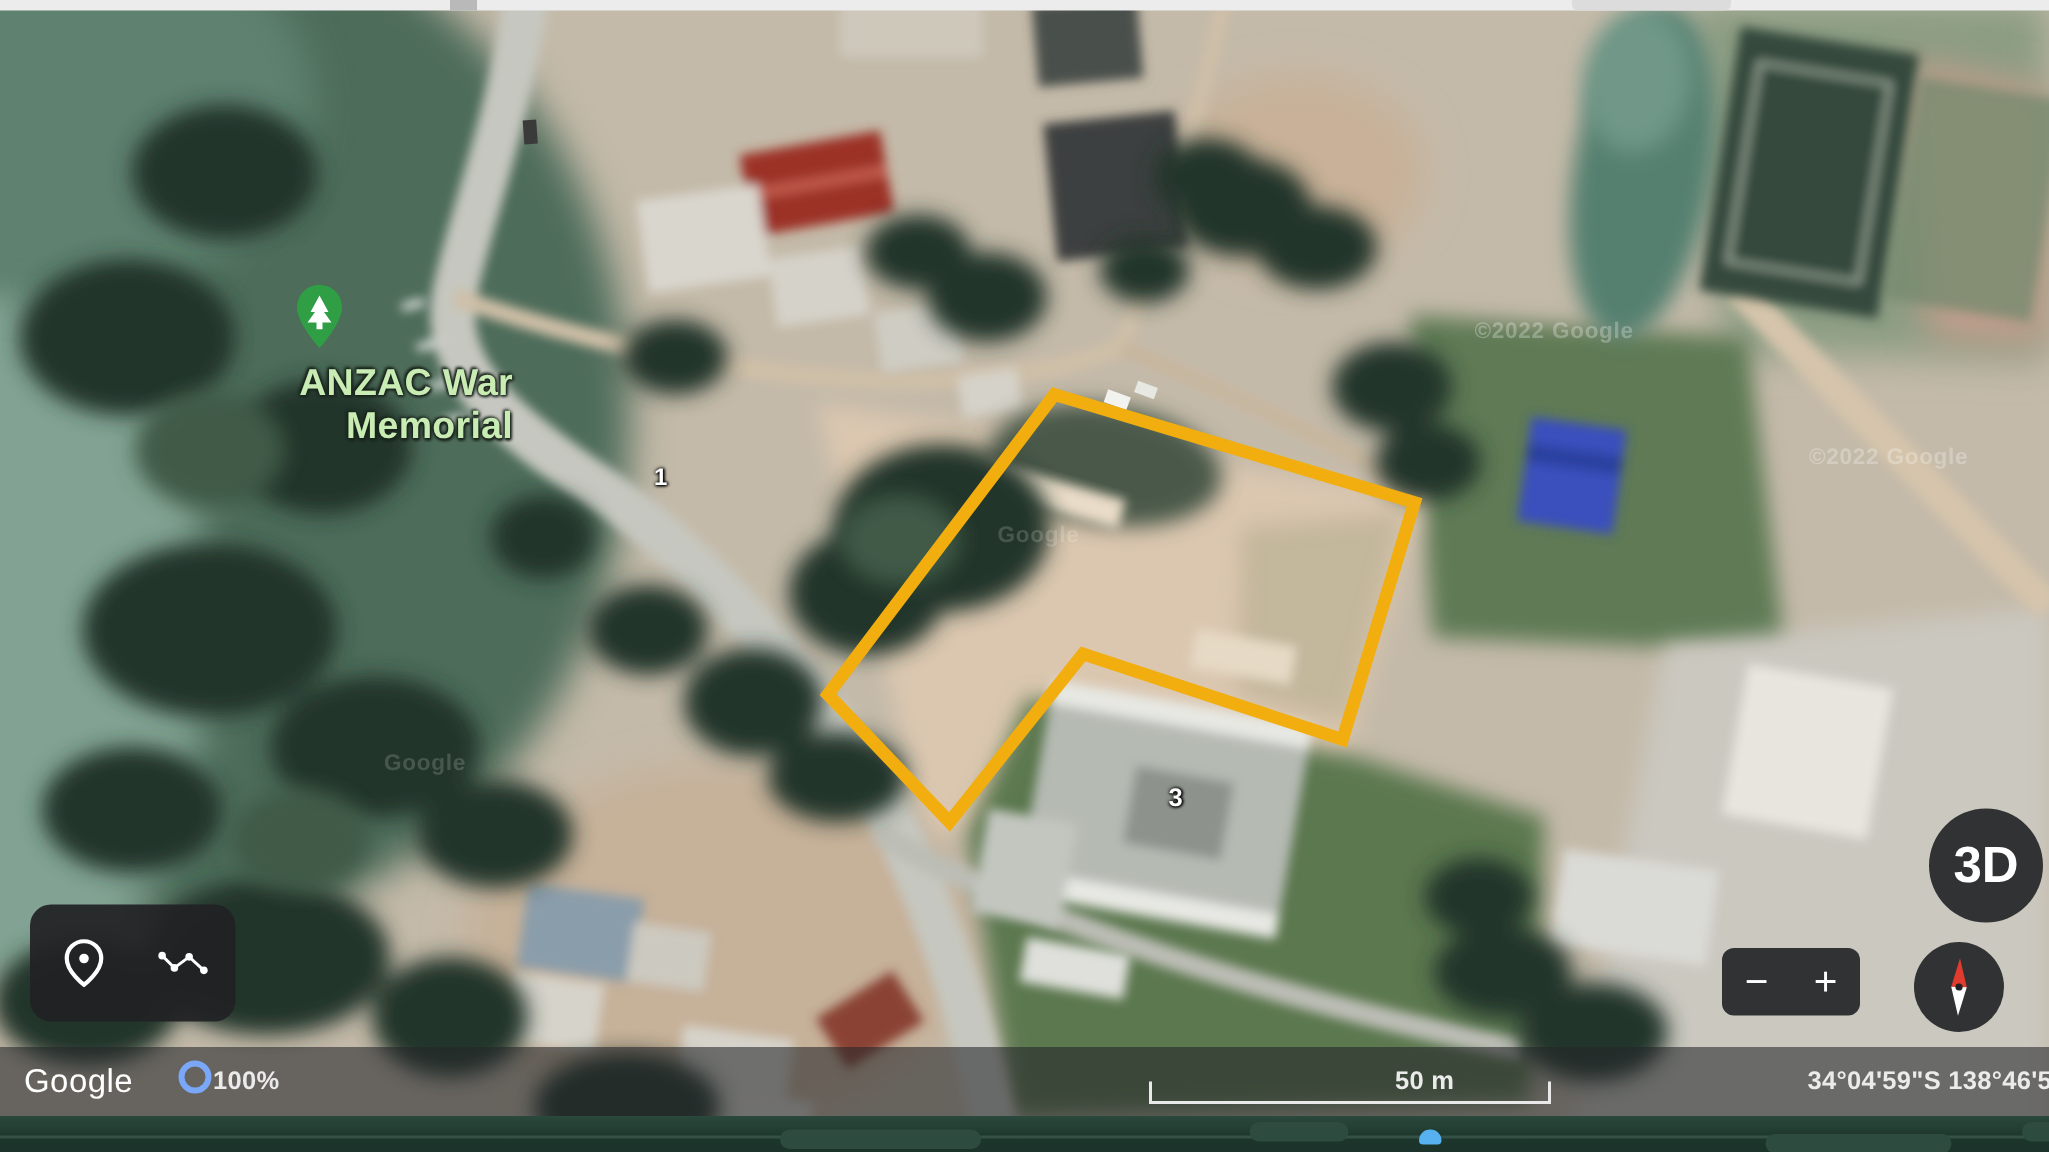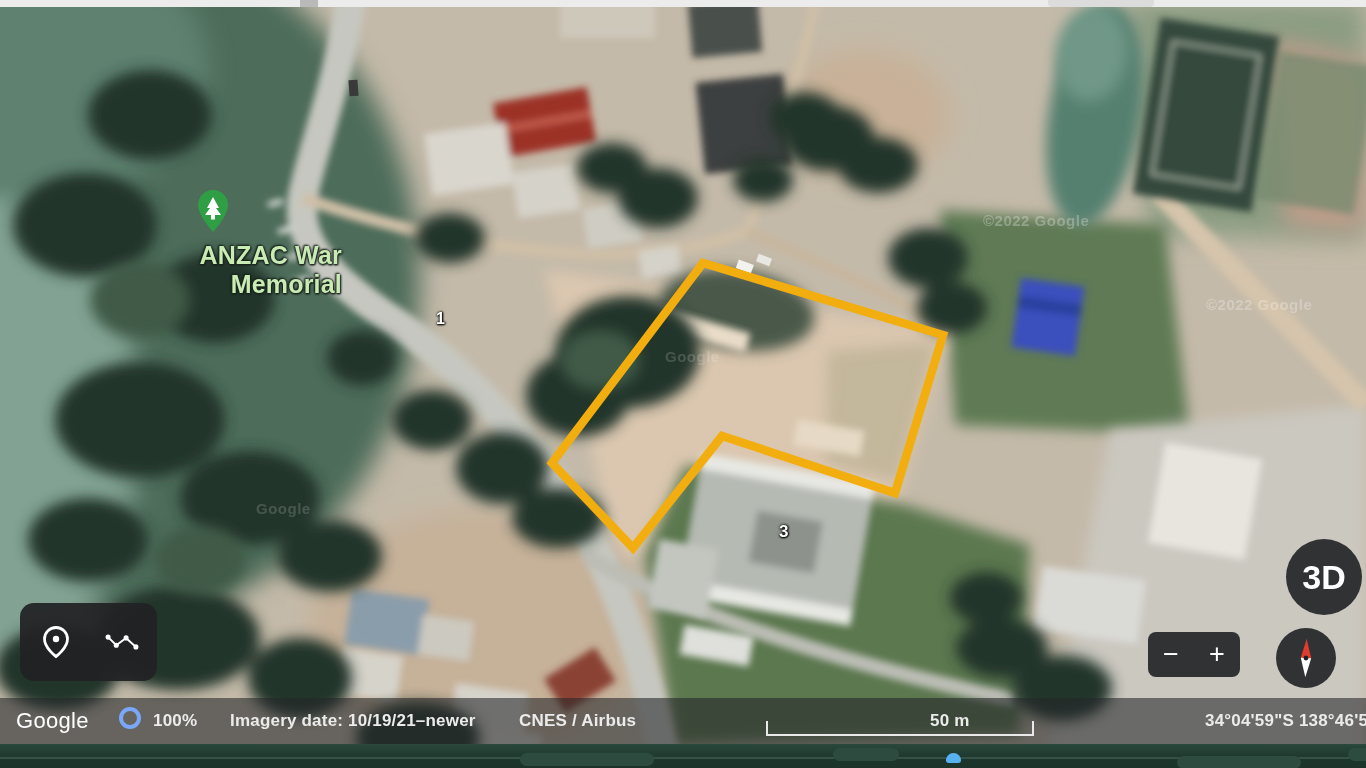--- a/index.html
+++ b/index.html
@@ -258,23 +258,21 @@
         <polygon points="30,6 23.5,30 36.5,30" fill="#E03B2F"></polygon>
         <polygon points="23.5,30 36.5,30 30,54" fill="#ffffff"></polygon>
         <circle cx="30" cy="30" r="3" fill="#202124"></circle>
       </g>
     </svg>
   </button>
 
   <div class="status-bar">
     <span class="sb-item sb-brand">Google</span>
     <span class="sb-ring"></span>
-    <span class="sb-item" style="left:153px;">100%</span>
-    <span class="sb-item" style="left:230px;">Imagery date: 10/19/21–newer</span>
-    <span class="sb-item" style="left:519px;">CNES / Airbus</span>
+    <span class="sb-item" style="left:142px;">100%</span>
     <span class="sb-item sb-scale-label">50 m</span>
     <span class="sb-item" style="left:1205px;">34°04'59"S 138°46'5</span>
   </div>
   <div class="scale-bar"></div>
 
   <div class="bottom-strip">
     <div class="bs-line"></div>
     <div class="bs-chip" style="left:520px;top:9px;width:134px;"></div>
     <div class="bs-chip" style="left:833px;top:4px;width:66px;"></div>
     <div class="bs-chip" style="left:1177px;top:12px;width:124px;"></div>

